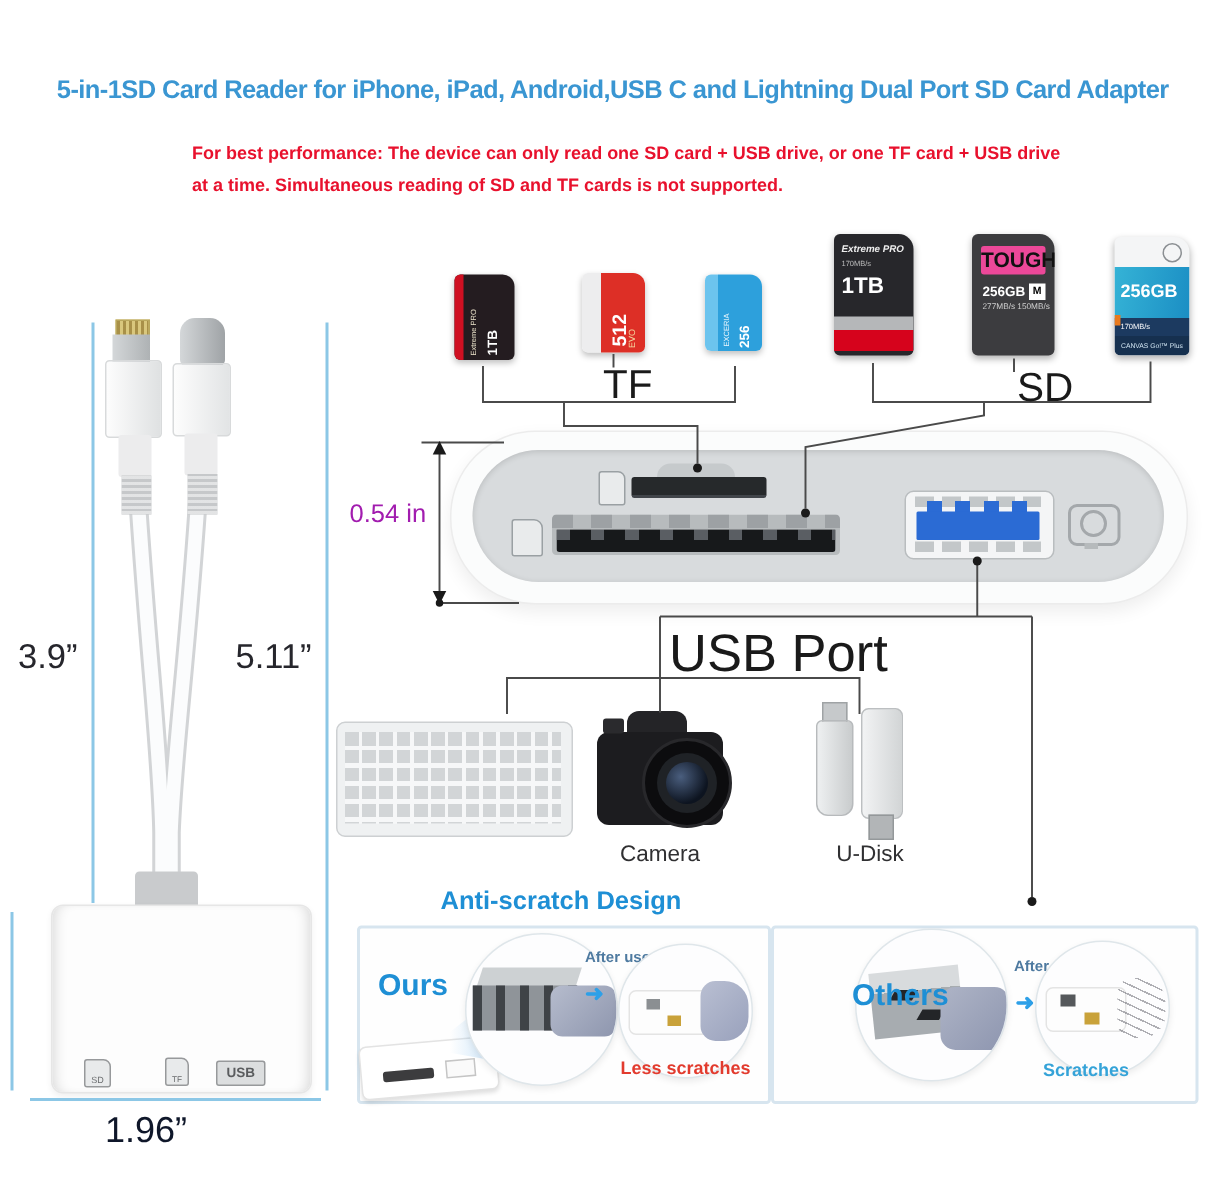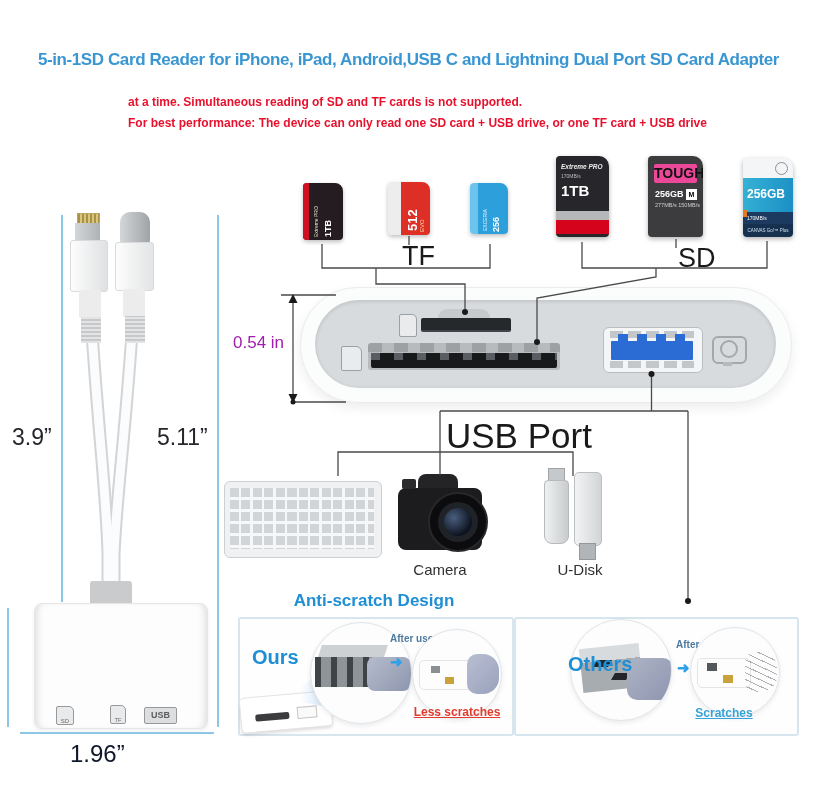--- a/index.html
+++ b/index.html
@@ -43,43 +43,43 @@
         background-color:#f6f7f8;
         background-image:repeating-linear-gradient(to bottom,transparent 0 9px,#f6f7f8 9px 12px),
                          repeating-linear-gradient(to right,#d2d5d7 0 9px,#f6f7f8 9px 11.5px);}
   
   .panel{top:617px;height:115px;border:2px solid #d7e5ef;border-radius:3px;background:#fefefe;}
   .accent{color:#1e8fd5;}
   .circle{border-radius:50%;background:#fdfdfe;border:1px solid #dfe6ea;overflow:hidden;box-shadow:0 2px 5px rgba(0,0,0,.08);}
   .after{width:44px;font-size:10px;font-weight:bold;color:#4e7aa0;line-height:1.15;}
   .arrow-icon{font-size:15px;font-weight:bold;color:#2da0e8;}
   .arrow-icon::after{content:"\279C";}
-  .result{font-size:12px;font-weight:bold;text-align:center;text-decoration:underline;}
+  .result{font-size:12px;font-weight:bold;text-align:center;}
   
   .front-dev{left:34px;top:603px;width:172px;height:124px;background:#fdfdfd;border:1px solid #e6e6e6;border-radius:8px;
              box-shadow:inset 7px 0 9px -6px rgba(0,0,0,.16),inset -7px 0 9px -6px rgba(0,0,0,.16),0 2px 4px rgba(0,0,0,.06);}
   .strain{left:90px;top:581px;width:42px;height:24px;background:#c9cbcd;border-radius:3px 3px 0 0;}
   .port-ic{border:1px solid #97999b;background:#e8eaeb;font-size:6px;color:#6a6c6e;display:flex;align-items:flex-end;justify-content:center;}
 </style>
 </head>
 <body>
 
 <div id="canvas">
 
   <svg class="layer" width="817" height="800">
     <path d="M91,317 C98,430 107,500 108,555 L108,586" stroke="#d2d4d6" stroke-width="13" fill="none" stroke-linecap="round"></path>
     <path d="M133,317 C126,430 116,500 114,555 L114,586" stroke="#d2d4d6" stroke-width="13" fill="none" stroke-linecap="round"></path>
     <path d="M91,317 C98,430 107,500 108,555 L108,586" stroke="#fbfcfd" stroke-width="9" fill="none" stroke-linecap="round"></path>
     <path d="M133,317 C126,430 116,500 114,555 L114,586" stroke="#fbfcfd" stroke-width="9" fill="none" stroke-linecap="round"></path>
   </svg>
 
   <div class="abs title">5-in-1SD Card Reader for iPhone, iPad, Android,USB C and Lightning Dual Port SD Card Adapter</div>
   <div class="abs warn">
+    <div>For best performance: The device can only read one SD card + USB drive, or one TF card + USB drive</div>
     <div>at a time. Simultaneous reading of SD and TF cards is not supported.</div>
-    <div>For best performance: The device can only read one SD card + USB drive, or one TF card + USB drive</div>
   </div>
 
   <div class="abs tfcard" style="left:303px;top:183px;width:40px;height:57px;background:#241c20;">
     <div class="abs" style="left:0;top:0;width:6px;height:57px;background:#cf1022;border-radius:4px 0 0 4px;"></div>
     <div class="abs vtext" style="left:10px;top:4px;height:50px;font-size:5px;color:#e8e0c8;">Extreme PRO</div>
     <div class="abs vtext" style="left:20px;top:6px;height:48px;font-size:9px;font-weight:bold;color:#fff;">1TB</div>
   </div>
   <div class="abs tfcard" style="left:388px;top:182px;width:42px;height:53px;background:linear-gradient(90deg,#ededee 0 30%,#dd2f26 30%);">
     <div class="abs vtext" style="left:17px;top:3px;height:46px;font-size:13px;font-weight:bold;color:#fff;">512</div>
     <div class="abs vtext" style="left:31px;top:4px;height:46px;font-size:6px;color:#f4d9a0;">EVO</div>

